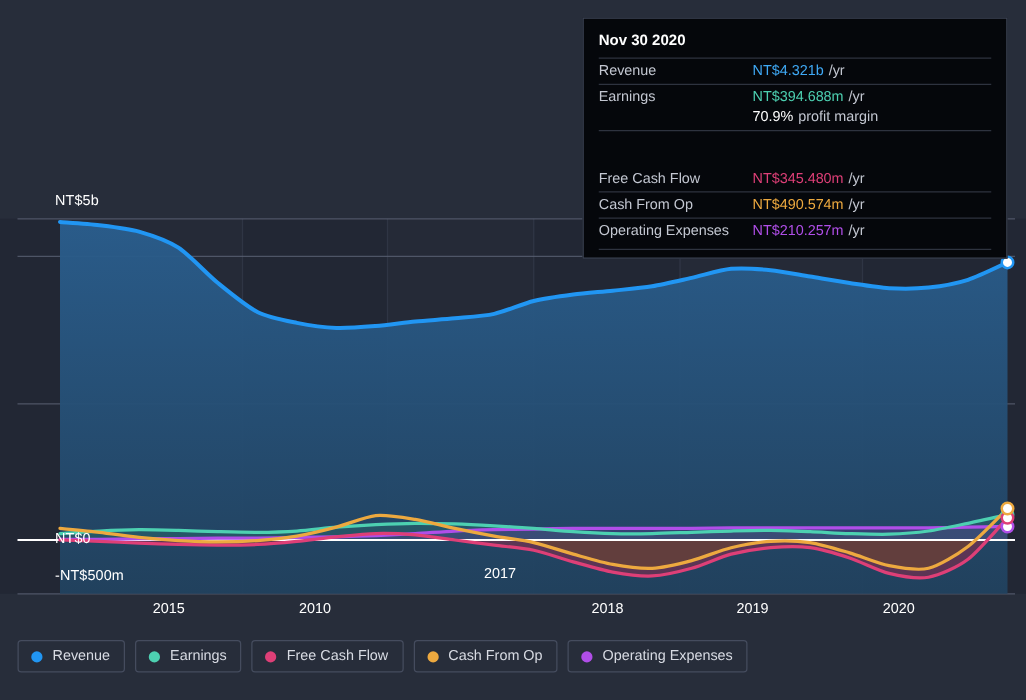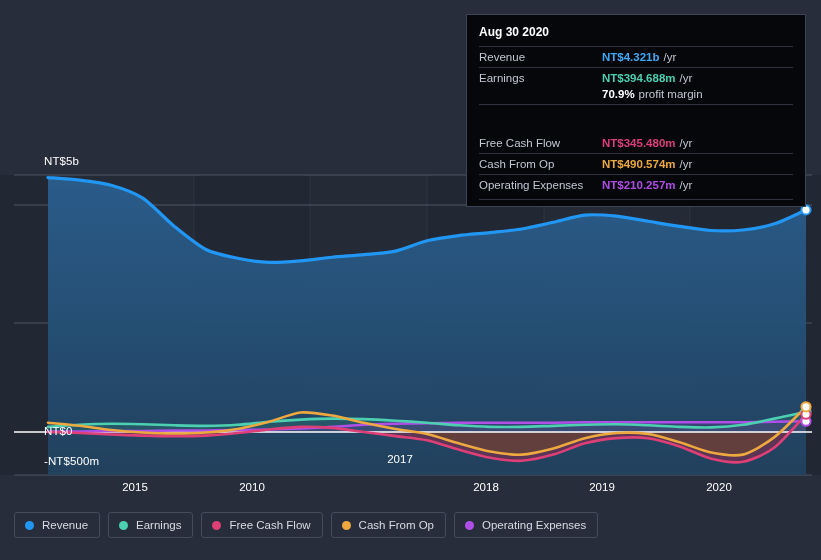--- a/index.html
+++ b/index.html
@@ -39,21 +39,21 @@
     padding:2px 0 7px 0;
   }
   .tt-row {
     display:flex; align-items:baseline;
     border-top:1px solid #2e333f;
     padding:4px 0 4px 0;
     font-size:11.5px;
   }
   .tt-row.noline { border-top:none; padding-top:0; }
   .tt-label { color:#c3c7d1; width:123px; flex:none; }
-  .tt-val { font-weight:bold; }
+  .tt-val { font-weight:normal; }
   .tt-unit { color:#c3c7d1; margin-left:4px; font-weight:normal; }
   .tt-bottom-rule {
     border-top:1px solid #2e333f; height:0; margin-top:4px;
   }
 
   
   .legend {
     position:absolute; left:14px; top:512px;
     display:flex; gap:8px; align-items:center;
   }
@@ -133,21 +133,21 @@
   <div class="ytick" style="left:24px; top:455px;">-NT$500m</div>
 
   <div class="xtick" style="left:135px; top:481px;">2015</div>
   <div class="xtick" style="left:252px; top:481px;">2010</div>
   <div class="xtick" style="left:369px; top:453px;margin-left:31px;">2017</div>
   <div class="xtick" style="left:486px; top:481px;">2018</div>
   <div class="xtick" style="left:602px; top:481px;">2019</div>
   <div class="xtick" style="left:719px; top:481px;">2020</div>
 
   <div class="tooltip">
-    <div class="tt-title">Aug 30 2020</div>
+    <div class="tt-title">Nov 30 2020</div>
 
     <div class="tt-row">
       <span class="tt-label">Revenue</span>
       <span class="tt-val" style="color:#3fa9f5;">NT$4.321b</span>
       <span class="tt-unit">/yr</span>
     </div>
 
     <div class="tt-row">
       <span class="tt-label">Earnings</span>
       <span class="tt-val" style="color:#4dd0b1;">NT$394.688m</span>

